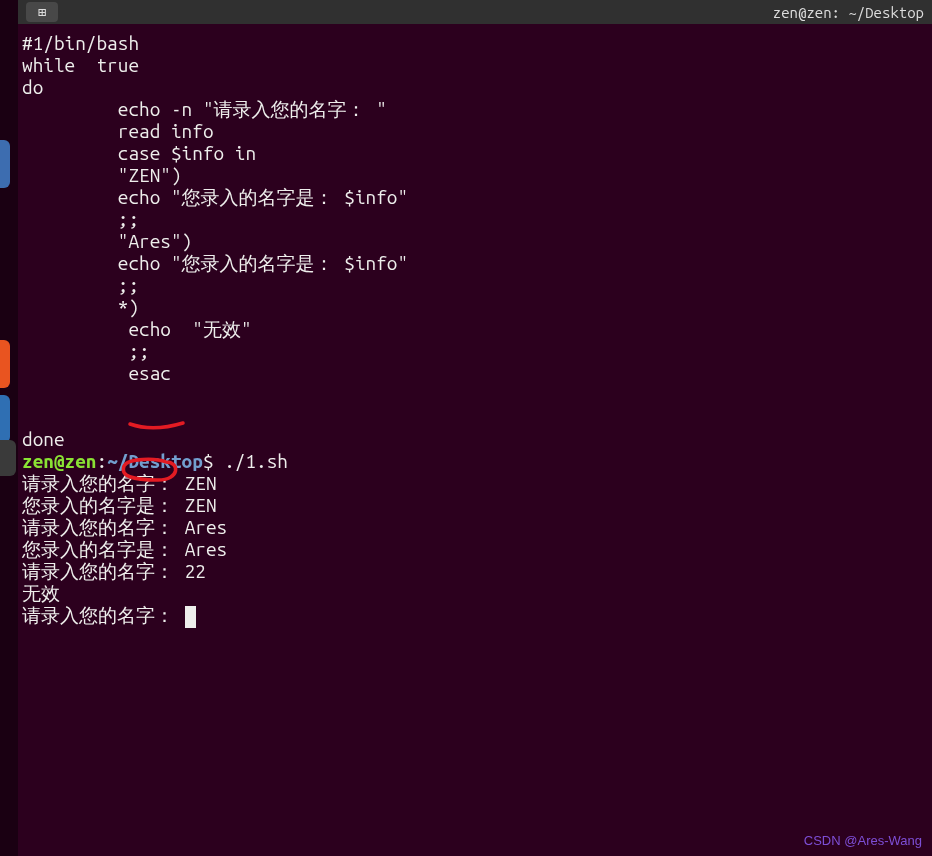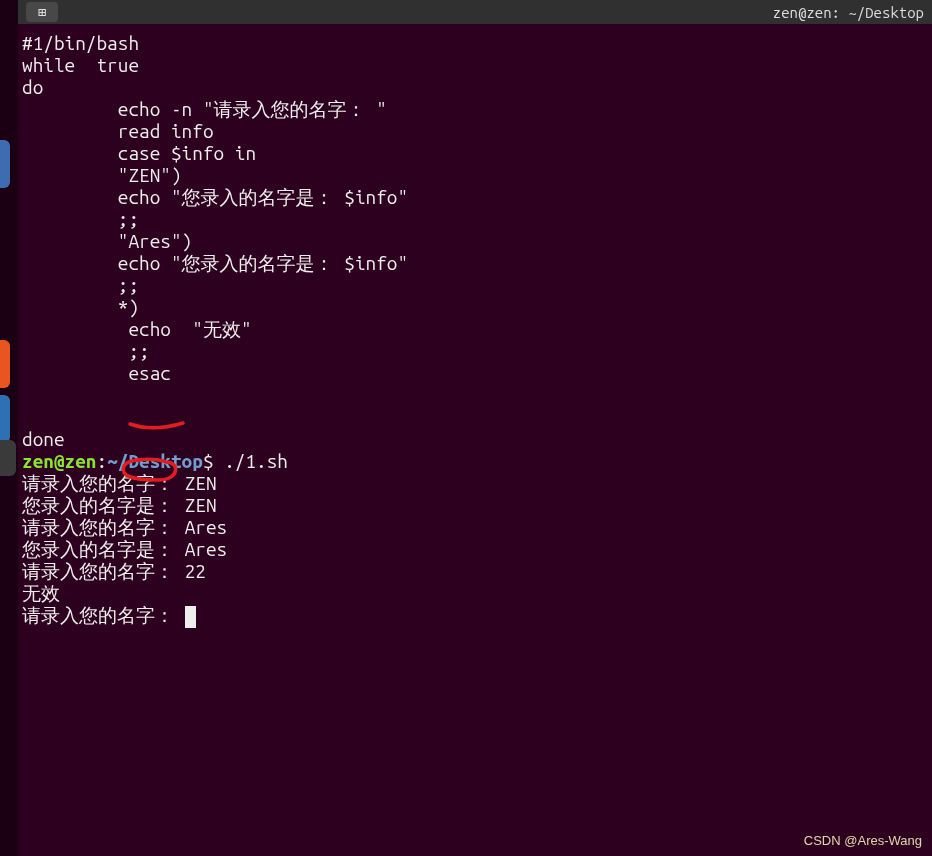--- a/index.html
+++ b/index.html
@@ -87,21 +87,21 @@
       position: absolute;
       pointer-events: none;
     }
     .annotation svg {
       overflow: visible;
     }
     .watermark {
       position: absolute;
       right: 10px;
       bottom: 8px;
-      color: #fef9c3;
+      color: #8b5cf6;
       font-size: 13px;
       font-family: Arial, sans-serif;
       opacity: 0.85;
     }
     .left-hint {
       position: absolute;
       left: 0;
       top: 440px;
       width: 16px;
       height: 36px;

